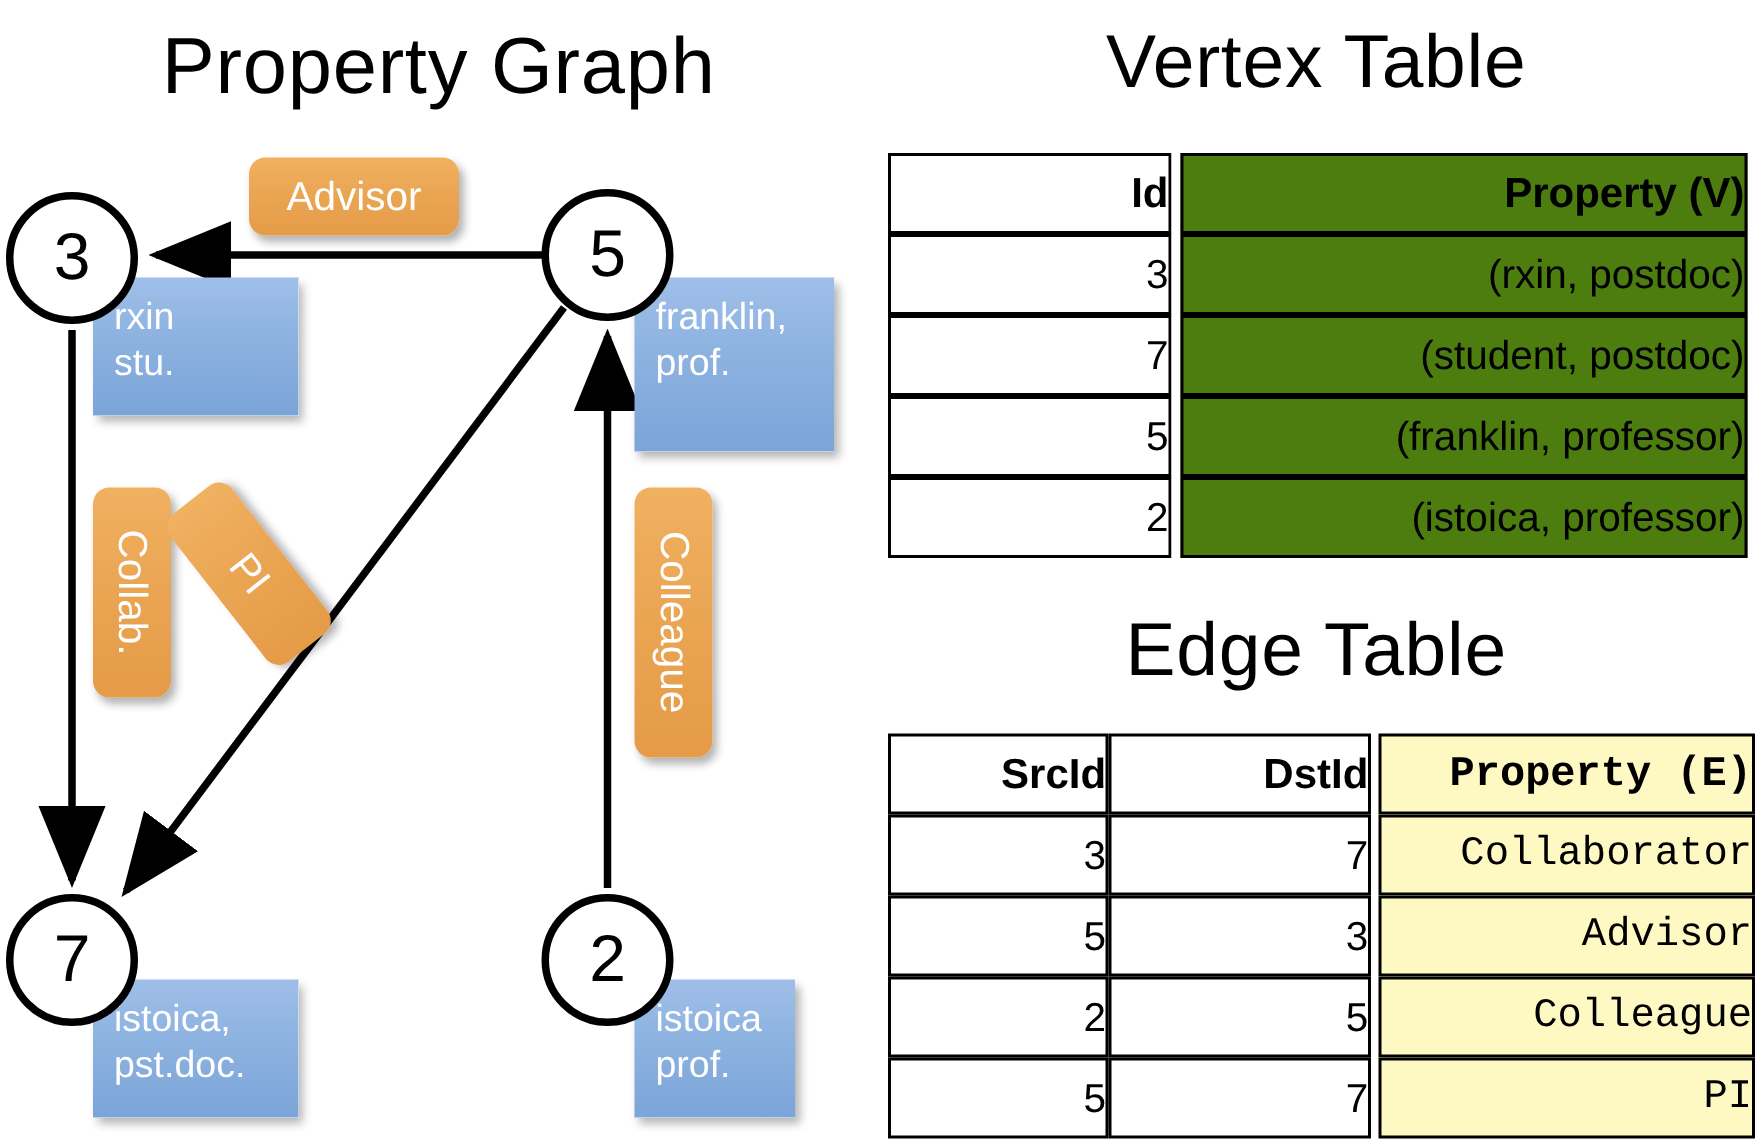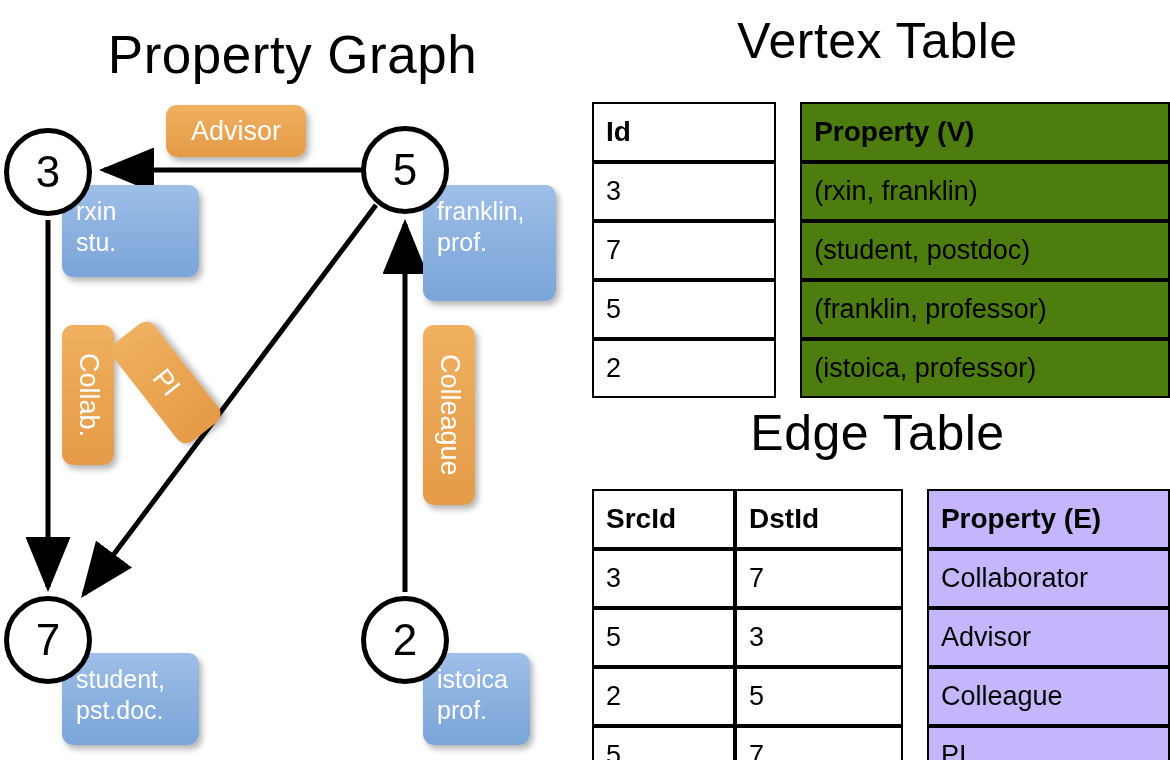--- a/index.html
+++ b/index.html
@@ -22,21 +22,20 @@
     font-family: "Liberation Sans", sans-serif;
     font-weight: 300;
     color: #000000;
     white-space: nowrap;
     letter-spacing: 0.5px;
   }
   #title-property-graph {
     left: 0; top: 14px; width: 585px;
     text-align: center;
     font-size: 53px;
-    margin-top: 10px;
   }
   #title-vertex-table {
     left: 585px; top: 12px; width: 585px;
     text-align: center;
     font-size: 50px;
   }
   #title-edge-table {
     left: 585px; top: 404px; width: 585px;
     text-align: center;
     font-size: 50px;
@@ -72,21 +71,21 @@
   }
   #node-3 { left: 4px;   top: 128px; }
   #node-5 { left: 361px; top: 126px; }
   #node-7 { left: 4px;   top: 596px; }
   #node-2 { left: 361px; top: 596px; }
 
   
   .prop-box {
     position: absolute;
     background: linear-gradient(180deg, #9fbfe8 0%, #8cb2e0 45%, #7ba4d8 100%);
-    border-radius: 11px;
+    border-radius: 0;
     box-shadow: 3px 4px 6px rgba(0,0,0,0.30);
     color: #ffffff;
     font-size: 25px;
     font-weight: 300;
     line-height: 1.25;
     padding: 11px 0 11px 14px;
     box-sizing: border-box;
     font-family: "Liberation Sans", sans-serif;
   }
   #prop-3 { left: 62px;  top: 185px; width: 137px; height: 92px; }
@@ -131,41 +130,41 @@
 
   
   .tbl {
     position: absolute;
     border-collapse: separate;
     border-spacing: 0;
     font-family: "Liberation Sans", sans-serif;
   }
   .tbl td, .tbl th {
     border: 2px solid #000000;
-    padding: 12px;
-    text-align: left;
+    padding: 0;
+    text-align: right;
     vertical-align: middle;
     font-weight: 300;
     font-size: 27px;
     color: #000000;
     box-sizing: border-box;
   }
   .tbl th { font-weight: bold; font-size: 28px; }
 
   #vertex-table { left: 592px; top: 102px; }
   #vertex-table .col-id       { width: 189px; height: 54px; }
   #vertex-table .col-property { width: 378px; height: 54px; }
   #vertex-table .col-property { background: #4d7c0f; }
   
   #vertex-table .gutter { width: 6px; border: none; background: #ffffff; }
 
   #edge-table { left: 592px; top: 489px; }
   #edge-table .col-src { width: 149px; height: 54px; }
   #edge-table .col-dst { width: 177px; height: 54px; }
-  #edge-table .col-prop { width: 252px; height: 54px; background: #c4b5fd; }
+  #edge-table .col-prop { width: 252px; height: 54px; background: #fef9c3; font-family: Liberation Mono, monospace; }
   #edge-table .gutter { width: 5px; border: none; background: #ffffff; }
 </style>
 </head>
 <body>
 
 <div id="graph-panel">
 
   <div class="title" id="title-property-graph">Property Graph</div>
 
   <svg id="graph-edges" viewBox="0 0 585 760">
@@ -199,21 +198,21 @@
 
   <div class="prop-box" id="prop-3">
     <div>rxin</div>
     <div>stu.</div>
   </div>
   <div class="prop-box" id="prop-5">
     <div>franklin,</div>
     <div>prof.</div>
   </div>
   <div class="prop-box" id="prop-7">
-    <div>student,</div>
+    <div>istoica,</div>
     <div>pst.doc.</div>
   </div>
   <div class="prop-box" id="prop-2">
     <div>istoica</div>
     <div>prof.</div>
   </div>
 
   <div class="node" id="node-3">3</div>
   <div class="node" id="node-5">5</div>
   <div class="node" id="node-7">7</div>
@@ -225,21 +224,21 @@
 <table class="tbl" id="vertex-table">
   <tbody>
     <tr>
       <th class="col-id">Id</th>
       <td class="gutter"></td>
       <th class="col-property">Property (V)</th>
     </tr>
     <tr>
       <td class="col-id">3</td>
       <td class="gutter"></td>
-      <td class="col-property">(rxin, franklin)</td>
+      <td class="col-property">(rxin, postdoc)</td>
     </tr>
     <tr>
       <td class="col-id">7</td>
       <td class="gutter"></td>
       <td class="col-property">(student, postdoc)</td>
     </tr>
     <tr>
       <td class="col-id">5</td>
       <td class="gutter"></td>
       <td class="col-property">(franklin, professor)</td>

